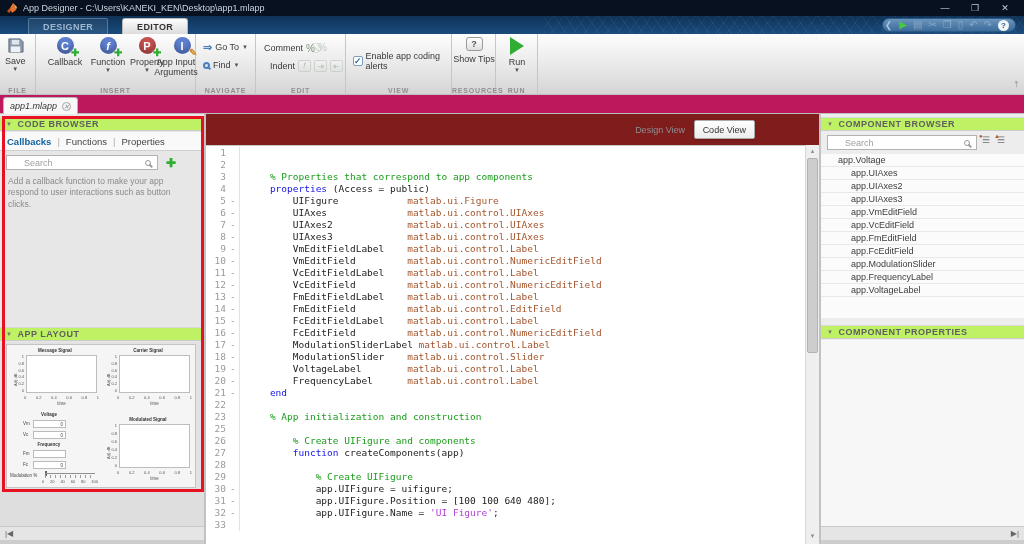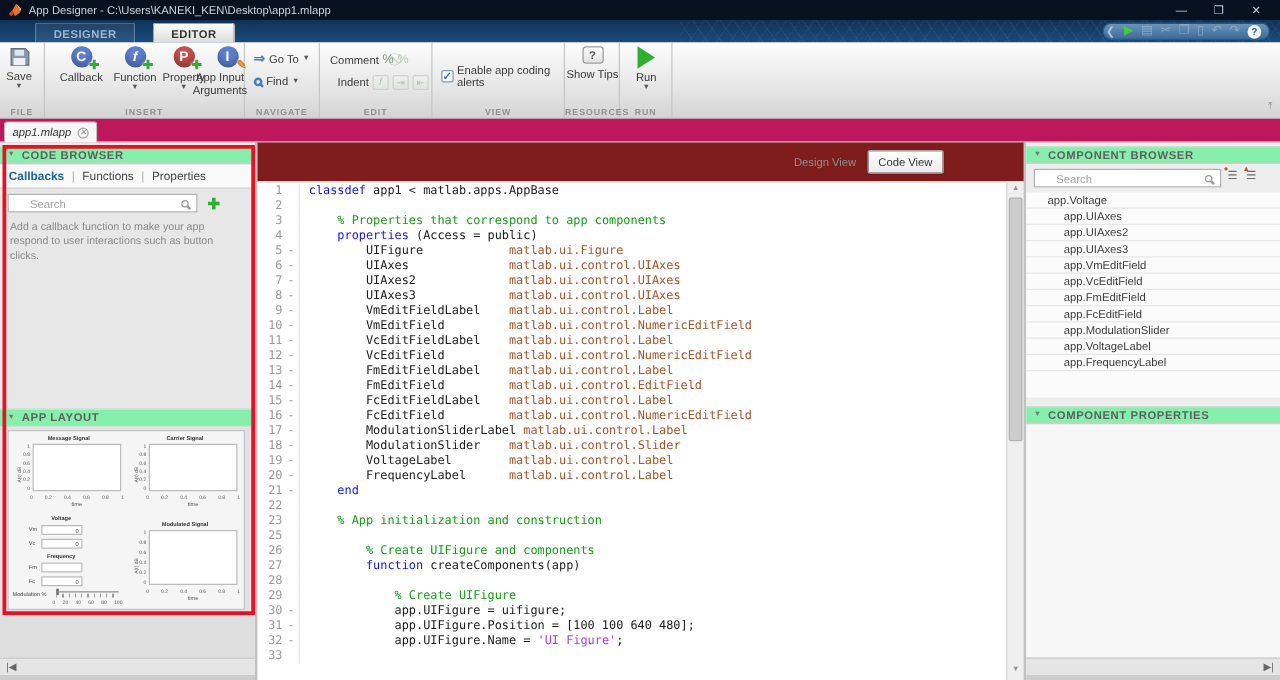--- a/index.html
+++ b/index.html
@@ -82,21 +82,21 @@
             border:1px solid #b5b5b5; border-bottom:none; border-radius:3px 3px 0 0; font-size:9px;
             color:#333; display:flex; align-items:center; gap:5px; }
   .tab-close { width:9px; height:9px; border:1px solid #a5a5a5; border-radius:50%; color:#909090;
                font-size:7px; line-height:7px; display:flex; align-items:center; justify-content:center; }
 
   
   #main { position:absolute; left:0; top:114px; width:1024px; height:430px; }
   .splitter { position:absolute; top:0; bottom:0; width:2px; background:#c2c2c2; }
 
   
-  .panel-header { position:absolute; left:0; right:0; height:14px; background:#86efac;
+  .panel-header { position:absolute; left:0; right:0; height:14px; background:#bef264;
       border-top:1px solid #d8d8d8; border-bottom:1px solid #cccccc; display:flex; align-items:center;
       font-size:9px; font-weight:bold; color:#5f5f5f; letter-spacing:.5px; }
   .panel-header .tri { font-size:6px; color:#777; margin:0 5px 0 6px; }
 
   
   #left-panel { position:absolute; left:0; top:0; width:204px; height:430px; background:#e7e7e7; }
   #cb-header { top:3px; }
   #cb-tabs { position:absolute; left:0; top:18px; width:100%; height:19px; background:#f9f9f9;
              border-bottom:1px solid #cfcfcf; display:flex; align-items:center; font-size:9.5px;
              padding-left:7px; gap:6px; color:#444; }
@@ -470,21 +470,20 @@
     <div id="editor">
       <div id="editor-strip">
         <div class="view-btn" id="design-view-btn">Design View</div>
         <div class="view-btn" id="code-view-btn">Code View</div>
       </div>
       <div id="code-area">
         <div id="code-lines">
             <div class="code-line">
               <span class="ln">1</span>
               <span class="fold"></span>
-              <span class="ct"><span class="kw">classdef</span><span class="pl"> app1 &lt; matlab.apps.AppBase</span></span>
             </div>
             <div class="code-line">
               <span class="ln">2</span>
               <span class="fold"></span>
               <span class="ct"></span>
             </div>
             <div class="code-line">
               <span class="ln">3</span>
               <span class="fold"></span>
               <span class="ct"><span class="pl">    </span><span class="cm">% Properties that correspond to app components</span></span>
@@ -663,22 +662,22 @@
       <div id="comp-tree-wrap">
           <div class="tree-row lvl0">app.Voltage</div>
           <div class="tree-row lvl1">app.UIAxes</div>
           <div class="tree-row lvl1">app.UIAxes2</div>
           <div class="tree-row lvl1">app.UIAxes3</div>
           <div class="tree-row lvl1">app.VmEditField</div>
           <div class="tree-row lvl1">app.VcEditField</div>
           <div class="tree-row lvl1">app.FmEditField</div>
           <div class="tree-row lvl1">app.FcEditField</div>
           <div class="tree-row lvl1">app.ModulationSlider</div>
+          <div class="tree-row lvl1">app.FrequencyLabel</div>
           <div class="tree-row lvl1">app.VoltageLabel</div>
-          <div class="tree-row lvl1">app.FrequencyLabel</div>
         </div>
 
       <div class="panel-header" id="compp-header">
         <span class="tri">▼</span>
         <span>COMPONENT PROPERTIES</span>
       </div>
       <div id="compp-body"></div>
 
       <div class="bottom-strip">
         <span style="margin-left:auto;margin-right:5px;">▶|</span>

